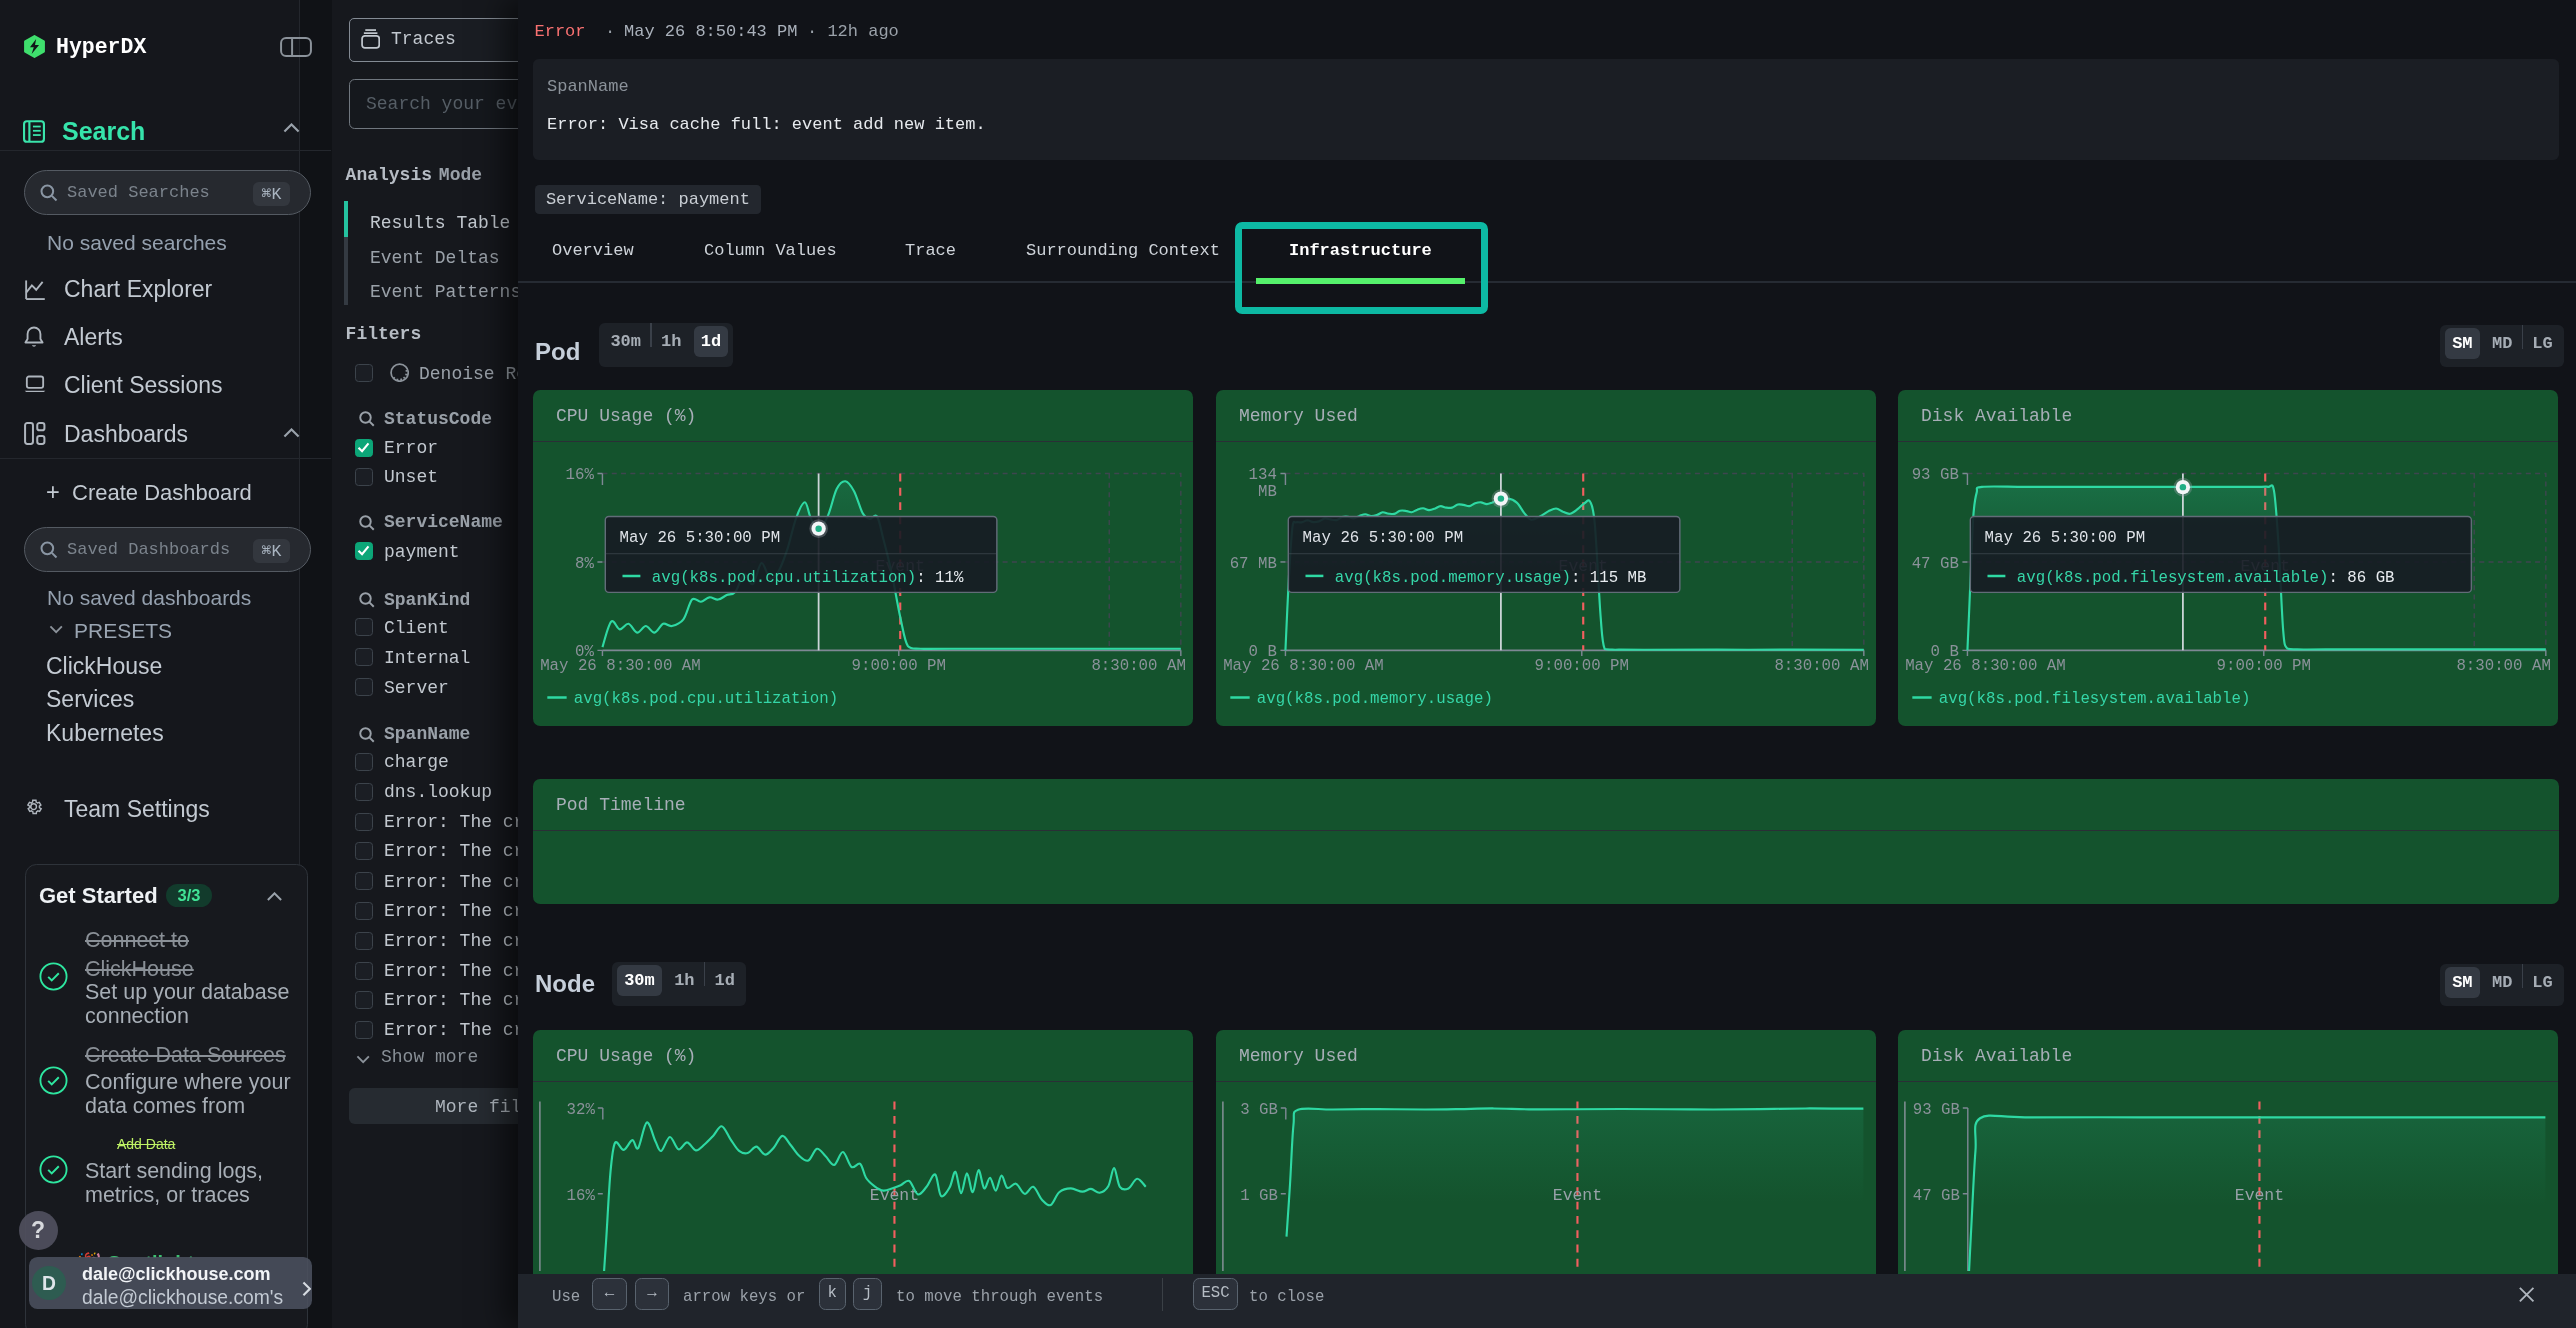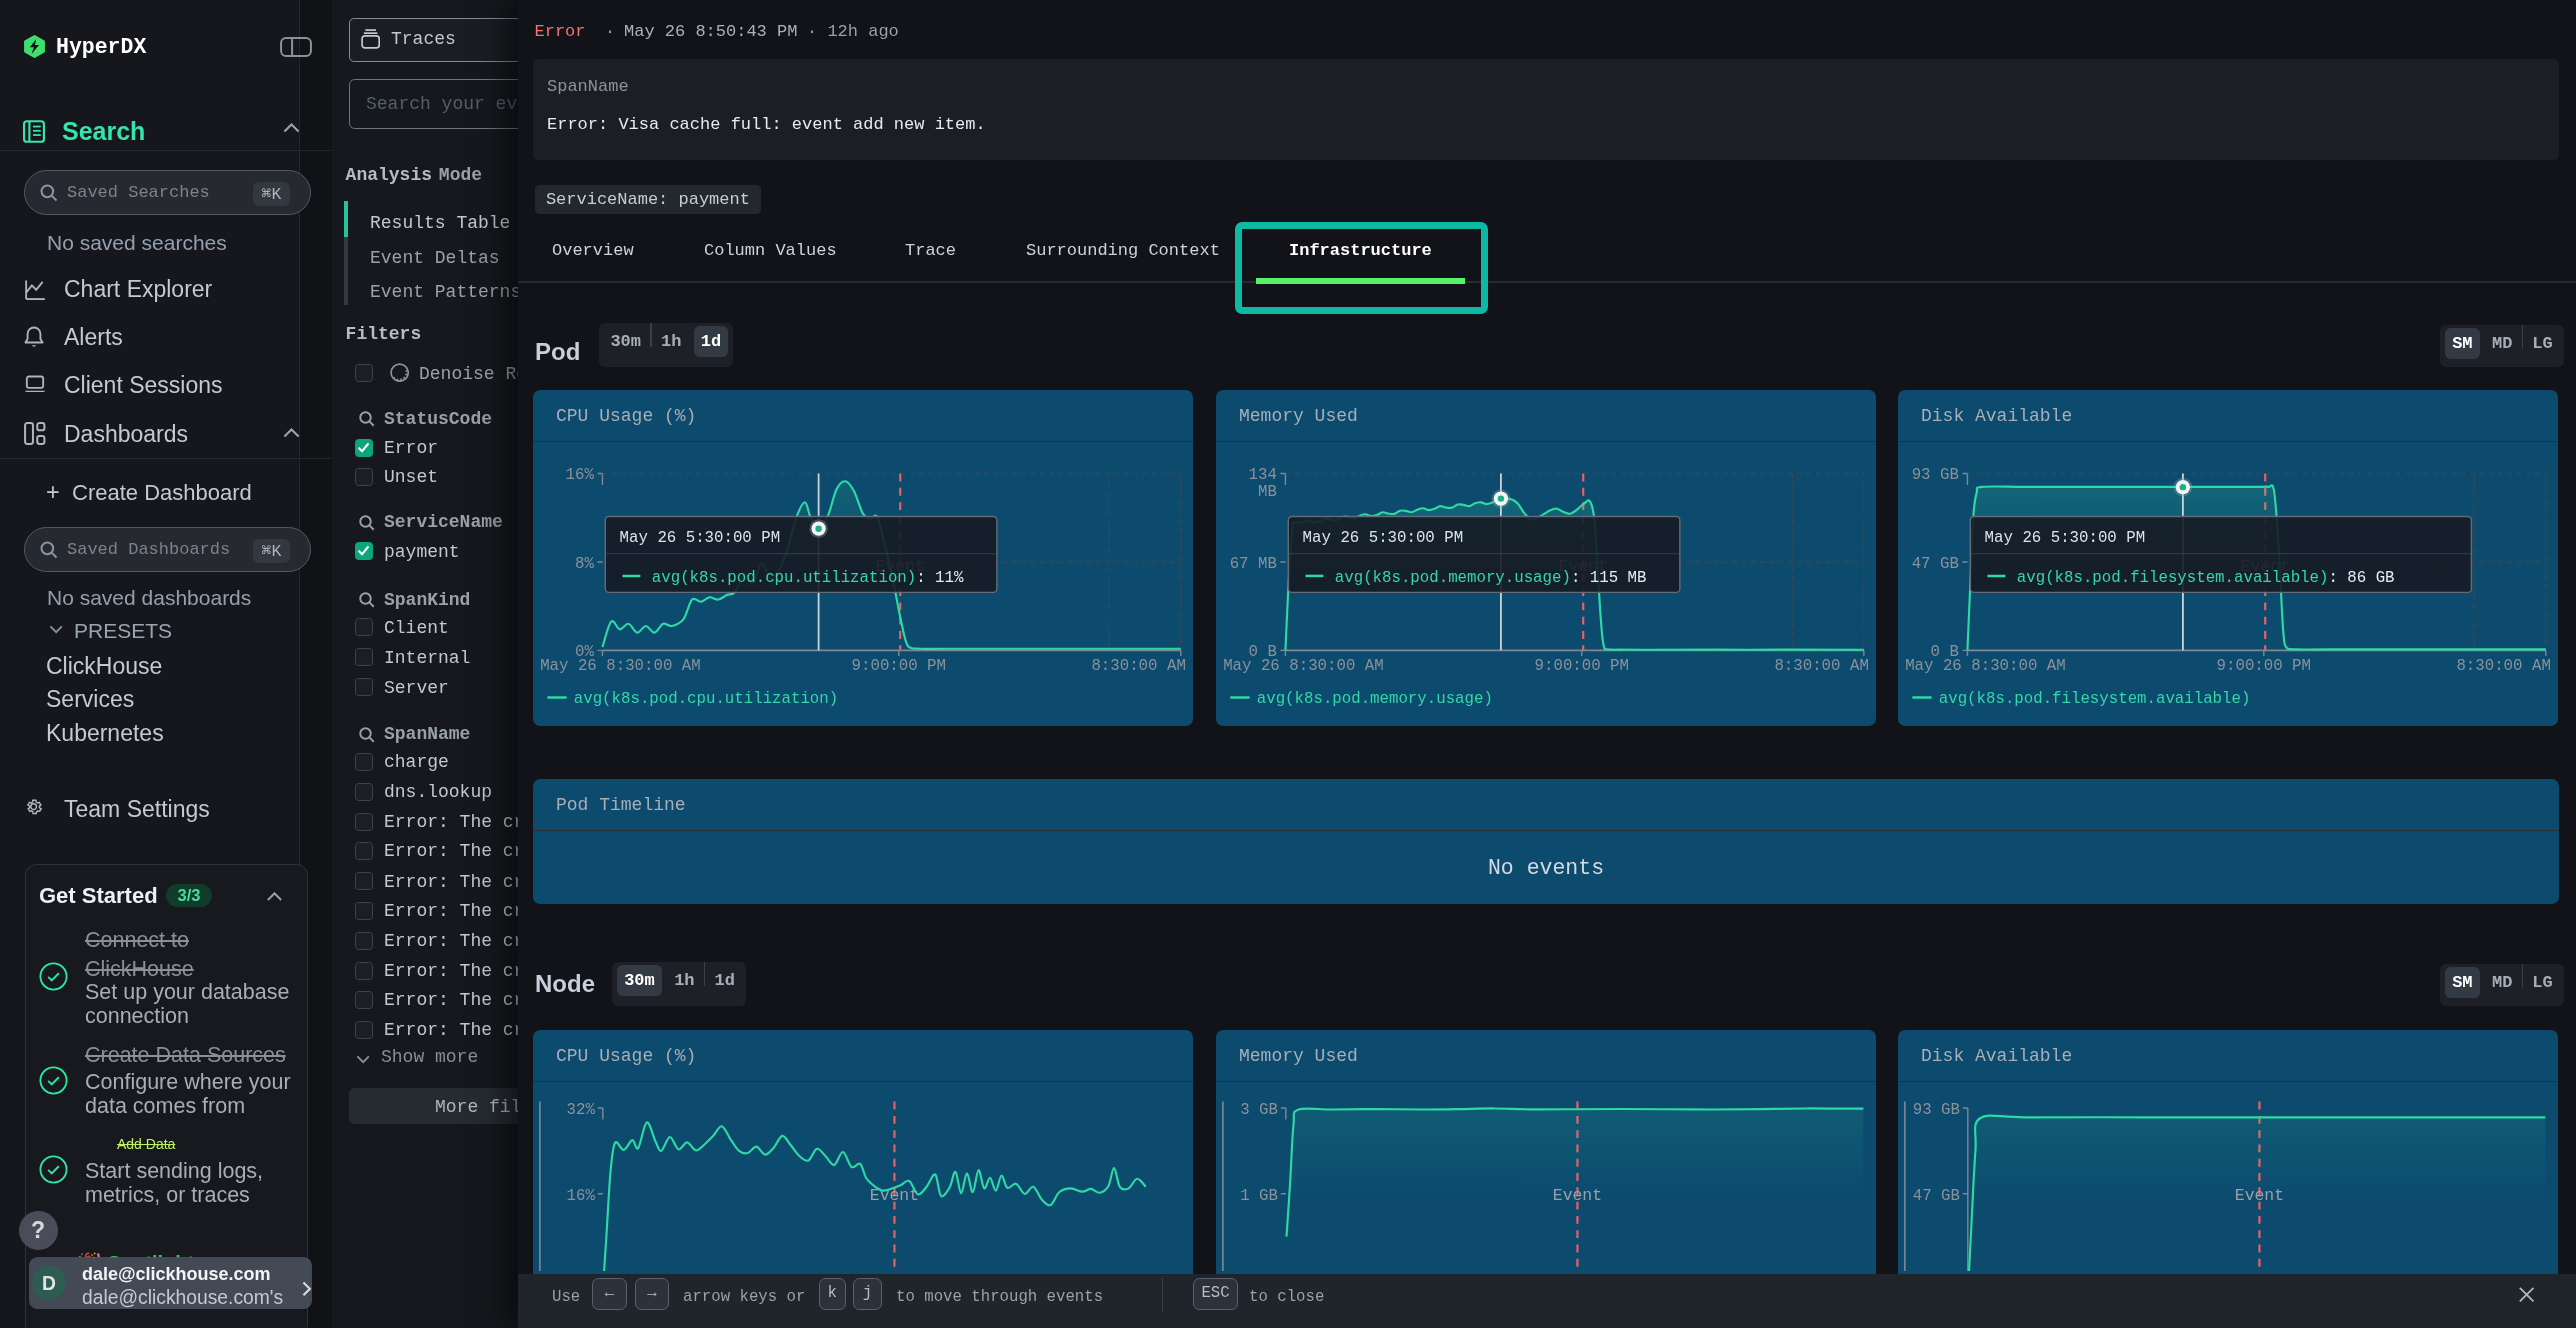--- a/index.html
+++ b/index.html
@@ -16,21 +16,21 @@
 .chev{stroke:#9aa2ab;stroke-width:3;fill:none;}
 
 #searchcol{position:absolute;left:332px;top:0;width:236px;height:1328px;background:#16181d;z-index:1;}
 .mono26{font-size:18px;color:#c2c8cf;white-space:nowrap;}
 .flabel{font-size:18px;font-weight:bold;color:#99a0a8;white-space:nowrap;}
 .cb{position:absolute;width:18px;height:18px;border:1.4px solid #3c434b;border-radius:3.6px;background:#1b1e24;}
 .cb.on{background:#0ca678;border-color:#0ca678;}
 .cb.on svg{position:absolute;left:1.4px;top:2.1px;}
 
 #panel{position:absolute;left:518px;top:0;width:2058px;height:1328px;background:#111318;box-shadow:-13px 0 29px rgba(0,0,0,0.55);z-index:2;}
-.card{position:absolute;background:#0c4a6e;border-radius:7.2px;}
+.card{position:absolute;background:#14532d;border-radius:7.2px;}
 .card .ct{position:absolute;left:23px;top:0;height:52px;line-height:52px;font-size:18px;color:#a7aeb7;white-space:nowrap;}
 .card .chdr{position:absolute;left:0;top:0;right:0;height:52px;border-bottom:1.4px solid #2a2f36;}
 .tag{position:absolute;background:#23272e;border-radius:4.3px;font-size:17px;color:#c8cdd3;white-space:nowrap;}
 .tab{position:absolute;top:241px;font-size:17px;color:#ced3d9;white-space:nowrap;}
 .seg{position:absolute;background:#1d2127;border-radius:5.7px;display:flex;align-items:flex-start;font-size:17px;font-weight:bold;color:#a6adb5;}
 .seg .it{padding:0 9.3px;height:37px;line-height:37px;}
 .seg .it.on{background:#343a43;border-radius:5.7px;color:#fff;margin:2.9px;padding:0 7.2px;height:31.5px;line-height:31.5px;}
 .seg .dv{width:1.4px;height:24px;background:#3a4049;}
 .sectitle{font-family:"Liberation Sans",sans-serif;font-weight:bold;font-size:24px;color:#c6cfda;}
 #bottombar{position:absolute;left:518px;top:1274px;width:2058px;height:54px;background:#20242b;font-size:15.7px;color:#9aa1a9;z-index:3;}
@@ -439,21 +439,20 @@
             <circle cx="398" cy="63" r="4.5" fill="#1fae85"></circle>
             <line x1="20" y1="357" x2="47" y2="357" stroke="#2ed9a3" stroke-width="3.5"></line>
             <text x="57" y="365" font-size="22" fill="#35d6a8">avg(k8s.pod.filesystem.available)</text>
           </svg>
         </div>
       </div>
 
   <div class="card" style="left:15px;top:779px;width:2026px;height:125px;">
     <div class="chdr"></div>
         <div class="ct">Pod Timeline</div>
-    <div class="abs" style="left:0;top:52px;width:2026px;height:74px;text-align:center;line-height:74px;font-size:21.5px;color:#d5dae0;">No events</div>
   </div>
 
   <div class="abs sectitle" style="left:17px;top:970px;">Node</div>
   <div class="seg" style="left:94px;top:962px;height:44px;padding:0 2.1px;">
     <div class="it on">30m</div>
         <div class="it">1h</div>
         <div class="dv"></div>
         <div class="it">1d</div>
   </div>
   <div class="seg" style="left:1922px;top:964px;height:42px;padding:0 2.1px;">

